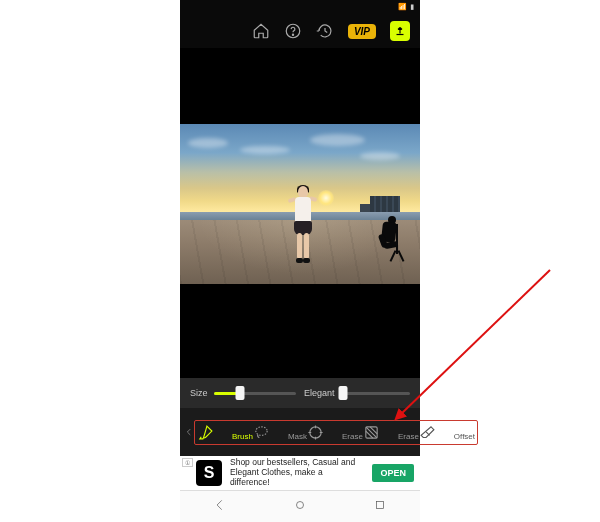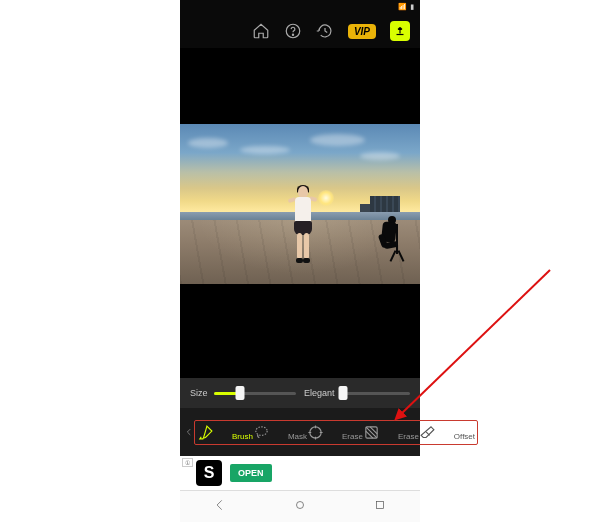--- a/index.html
+++ b/index.html
@@ -359,20 +359,24 @@
         <span class="tool-label">Offset</span>
       </div>
     </div>
   </div>
 
   <div class="ad">
     <span class="ad-badge">
         <span>①</span>
       </span>
     <div class="ad-logo">S</div>
+    <div class="ad-text">
+      <div>Shop our bestsellers, Casual and</div>
+      <div>Elegant Clothes, make a difference!</div>
+    </div>
     <div class="ad-btn">OPEN</div>
   </div>
 
   <div class="navbar">
     <span><svg viewBox="0 0 24 24">
           <path d="M15 4 7 12l8 8"></path>
         </svg></span>
     <span><svg viewBox="0 0 24 24">
           <circle cx="12" cy="12" r="6"></circle>
         </svg></span>

